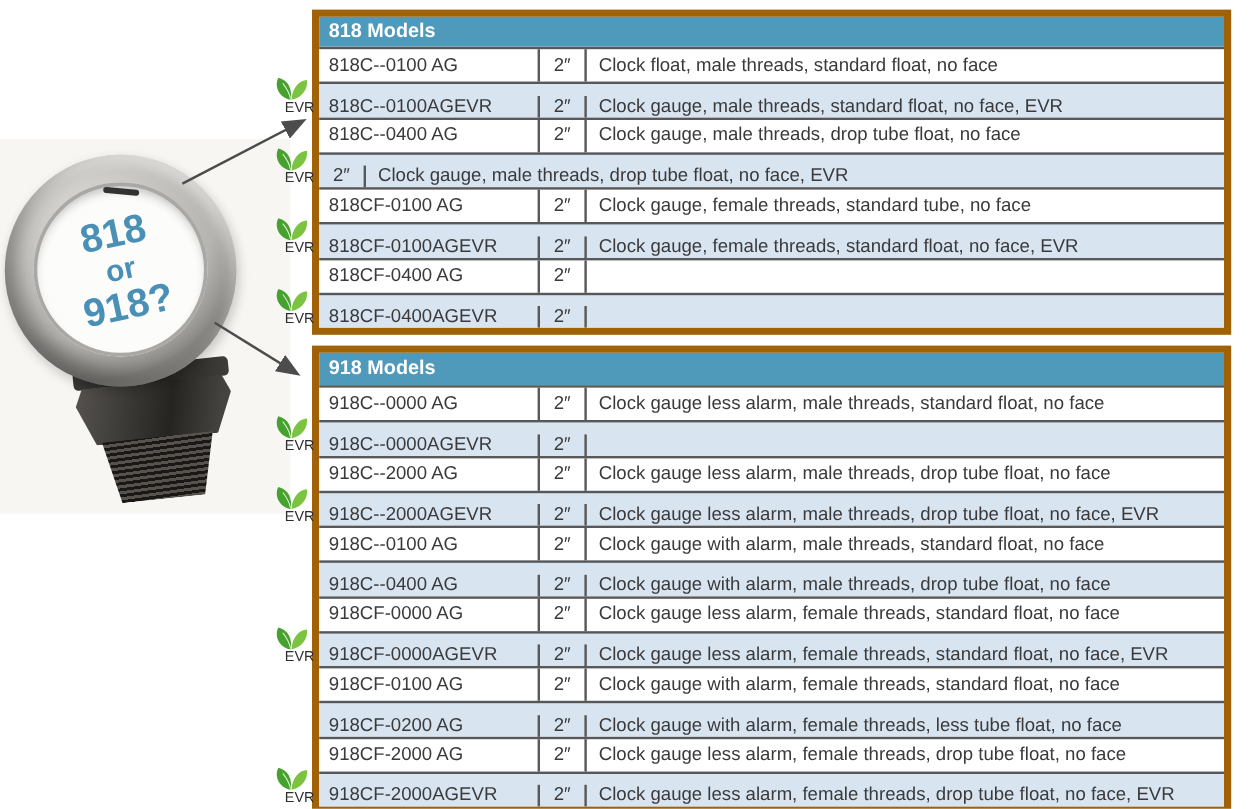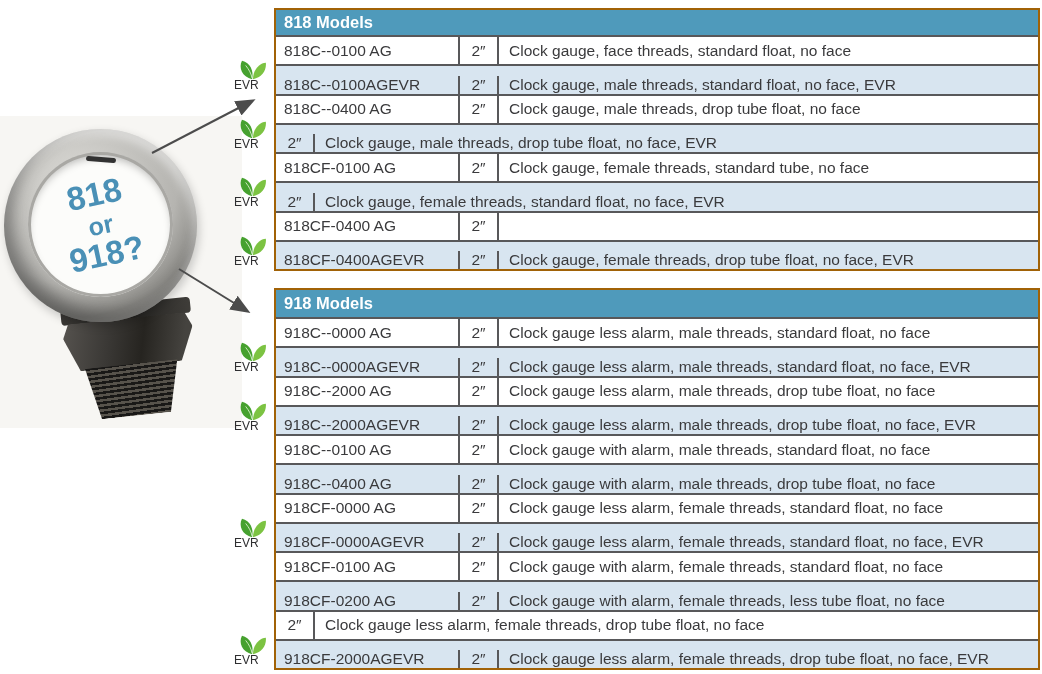--- a/index.html
+++ b/index.html
@@ -25,35 +25,35 @@
     background:#fcfcfa;
     box-shadow: inset 0 0 0 3px #a9a8a4, inset 0 5px 9px rgba(0,0,0,.28);}
   .gauge-notch{position:absolute;left:58px;top:5px;width:30px;height:5px;background:#323232;border-radius:3px;transform:rotate(5deg);}
   .gauge-text{position:absolute;left:0;top:0;right:0;bottom:0;display:flex;flex-direction:column;align-items:center;justify-content:center;
     transform:rotate(-12deg);color:#4a90b6;font-weight:bold;line-height:1.04;text-align:center;}
   .gl-big{font-size:33px;}
   .gl-small{font-size:25px;}
   
   .arrows{position:absolute;left:0;top:0;z-index:4;pointer-events:none;}
   
-  .tsection{position:absolute;left:274px;width:766px;border:2px solid #a16207;box-sizing:border-box;background:#fff;}
+  .tsection{position:absolute;left:260px;width:766px;border:6px solid #a16207;box-sizing:border-box;background:#fff;}
   #t818{top:8px;}
   #t918{top:288px;}
   .thead{background:#4f9abb;color:#ffffff;font-weight:bold;font-size:16.5px;
     display:flex;align-items:center;padding-left:8px;}
   #t818 .thead{height:25px;}
   #t918 .thead{height:27px;}
   .trow{display:flex;height:29.25px;border-top:2px solid #58585a;box-sizing:border-box;background:#ffffff;}
   .trow.alt{background:#d8e5f0;align-items:flex-end;}
   .cell{display:flex;align-items:center;font-size:15.5px;color:#3a3a3c;box-sizing:border-box;white-space:nowrap;overflow:hidden;}
   .cell.model{width:184px;padding-left:8px;border-right:2px solid #58585a;}
   .cell.size{width:39px;justify-content:center;border-right:2px solid #58585a;}
   .cell.desc{flex:1;padding-left:10px;}
   
-  .evr-badge{position:absolute;left:-42px;width:38px;text-align:left;z-index:3;}
+  .evr-badge{position:absolute;left:-42px;width:38px;text-align:right;z-index:3;}
   .evr-badge svg{display:block;margin:0 auto;}
   .evr-text{font-size:12px;color:#2e2e30;margin-top:-3px;letter-spacing:0px;}
 </style>
 </head>
 <body>
 
 <div class="photo-bg"></div>
 
 <div class="gauge-base">
   <div class="base-neck"></div>
@@ -81,21 +81,21 @@
   <line x1="152" y1="153" x2="252" y2="101" stroke="#4c4c4c" stroke-width="2" marker-end="url(#ah)"></line>
   <line x1="179" y1="269" x2="247" y2="311" stroke="#4c4c4c" stroke-width="2" marker-end="url(#ah)"></line>
 </svg>
 
 <div class="tsection" id="t818">
   <div class="thead">818 Models</div>
   <div class="tbody">
       <div class="trow">
         <div class="cell model">818C--0100 AG</div>
         <div class="cell size">2″</div>
-        <div class="cell desc">Clock gauge, face threads, standard float, no face</div>
+        <div class="cell desc">Clock float, male threads, standard float, no face</div>
       </div>
       <div class="trow alt">
         <div class="cell model">818C--0100AGEVR</div>
         <div class="cell size">2″</div>
         <div class="cell desc">Clock gauge, male threads, standard float, no face, EVR</div>
       </div>
       <div class="trow">
         <div class="cell model">818C--0400 AG</div>
         <div class="cell size">2″</div>
         <div class="cell desc">Clock gauge, male threads, drop tube float, no face</div>
@@ -103,31 +103,31 @@
       <div class="trow alt">
         <div class="cell size">2″</div>
         <div class="cell desc">Clock gauge, male threads, drop tube float, no face, EVR</div>
       </div>
       <div class="trow">
         <div class="cell model">818CF-0100 AG</div>
         <div class="cell size">2″</div>
         <div class="cell desc">Clock gauge, female threads, standard tube, no face</div>
       </div>
       <div class="trow alt">
+        <div class="cell model">818CF-0100AGEVR</div>
         <div class="cell size">2″</div>
         <div class="cell desc">Clock gauge, female threads, standard float, no face, EVR</div>
       </div>
       <div class="trow">
         <div class="cell model">818CF-0400 AG</div>
         <div class="cell size">2″</div>
       </div>
       <div class="trow alt">
         <div class="cell model">818CF-0400AGEVR</div>
         <div class="cell size">2″</div>
-        <div class="cell desc">Clock gauge, female threads, drop tube float, no face, EVR</div>
       </div>
     </div>
 <div class="evr-badge" style="top: 49.25px;">
       <svg viewBox="0 0 32 24" width="30" height="22">
         <path d="M15 22 C4 20 0 9 4 2 C13 4 17 13 15 22 Z" fill="#46a12f"></path>
         <path d="M16 22 C16 12 23 4 30 4 C31 13 25 20 16 22 Z" fill="#7cc342"></path>
         <path d="M8 7 C12 12 14 16 15 21" stroke="#d9f0c8" stroke-width="1" fill="none"></path>
       </svg>
       <div class="evr-text">EVR</div>
     </div>
@@ -161,21 +161,20 @@
   <div class="thead">918 Models</div>
   <div class="tbody">
       <div class="trow">
         <div class="cell model">918C--0000 AG</div>
         <div class="cell size">2″</div>
         <div class="cell desc">Clock gauge less alarm, male threads, standard float, no face</div>
       </div>
       <div class="trow alt">
         <div class="cell model">918C--0000AGEVR</div>
         <div class="cell size">2″</div>
-        <div class="cell desc">Clock gauge less alarm, male threads, standard float, no face, EVR</div>
       </div>
       <div class="trow">
         <div class="cell model">918C--2000 AG</div>
         <div class="cell size">2″</div>
         <div class="cell desc">Clock gauge less alarm, male threads, drop tube float, no face</div>
       </div>
       <div class="trow alt">
         <div class="cell model">918C--2000AGEVR</div>
         <div class="cell size">2″</div>
         <div class="cell desc">Clock gauge less alarm, male threads, drop tube float, no face, EVR</div>
@@ -204,20 +203,21 @@
         <div class="cell model">918CF-0100 AG</div>
         <div class="cell size">2″</div>
         <div class="cell desc">Clock gauge with alarm, female threads, standard float, no face</div>
       </div>
       <div class="trow alt">
         <div class="cell model">918CF-0200 AG</div>
         <div class="cell size">2″</div>
         <div class="cell desc">Clock gauge with alarm, female threads, less tube float, no face</div>
       </div>
       <div class="trow">
+        <div class="cell model">918CF-2000 AG</div>
         <div class="cell size">2″</div>
         <div class="cell desc">Clock gauge less alarm, female threads, drop tube float, no face</div>
       </div>
       <div class="trow alt">
         <div class="cell model">918CF-2000AGEVR</div>
         <div class="cell size">2″</div>
         <div class="cell desc">Clock gauge less alarm, female threads, drop tube float, no face, EVR</div>
       </div>
     </div>
 <div class="evr-badge" style="top: 51.25px;">

